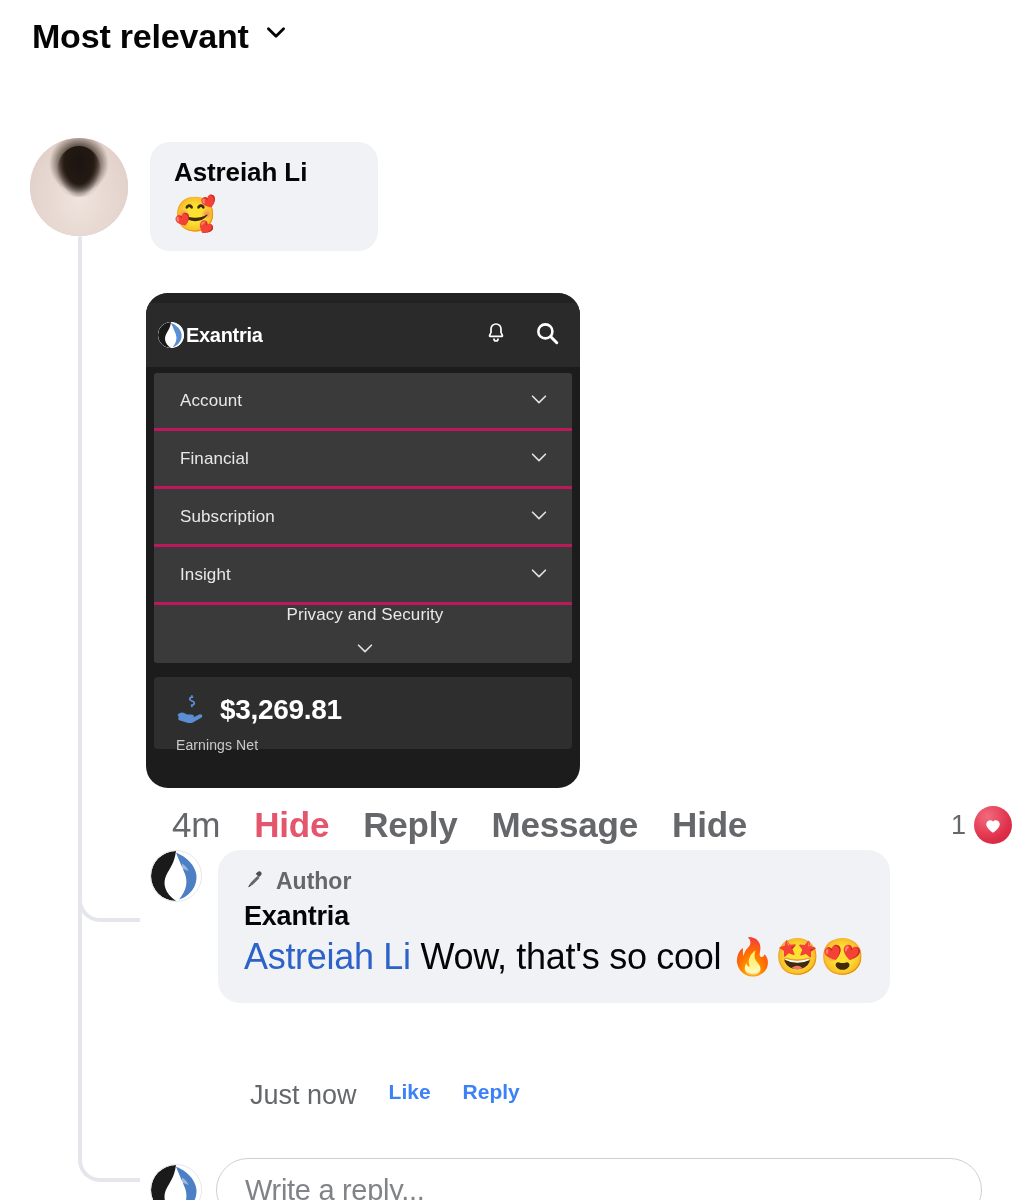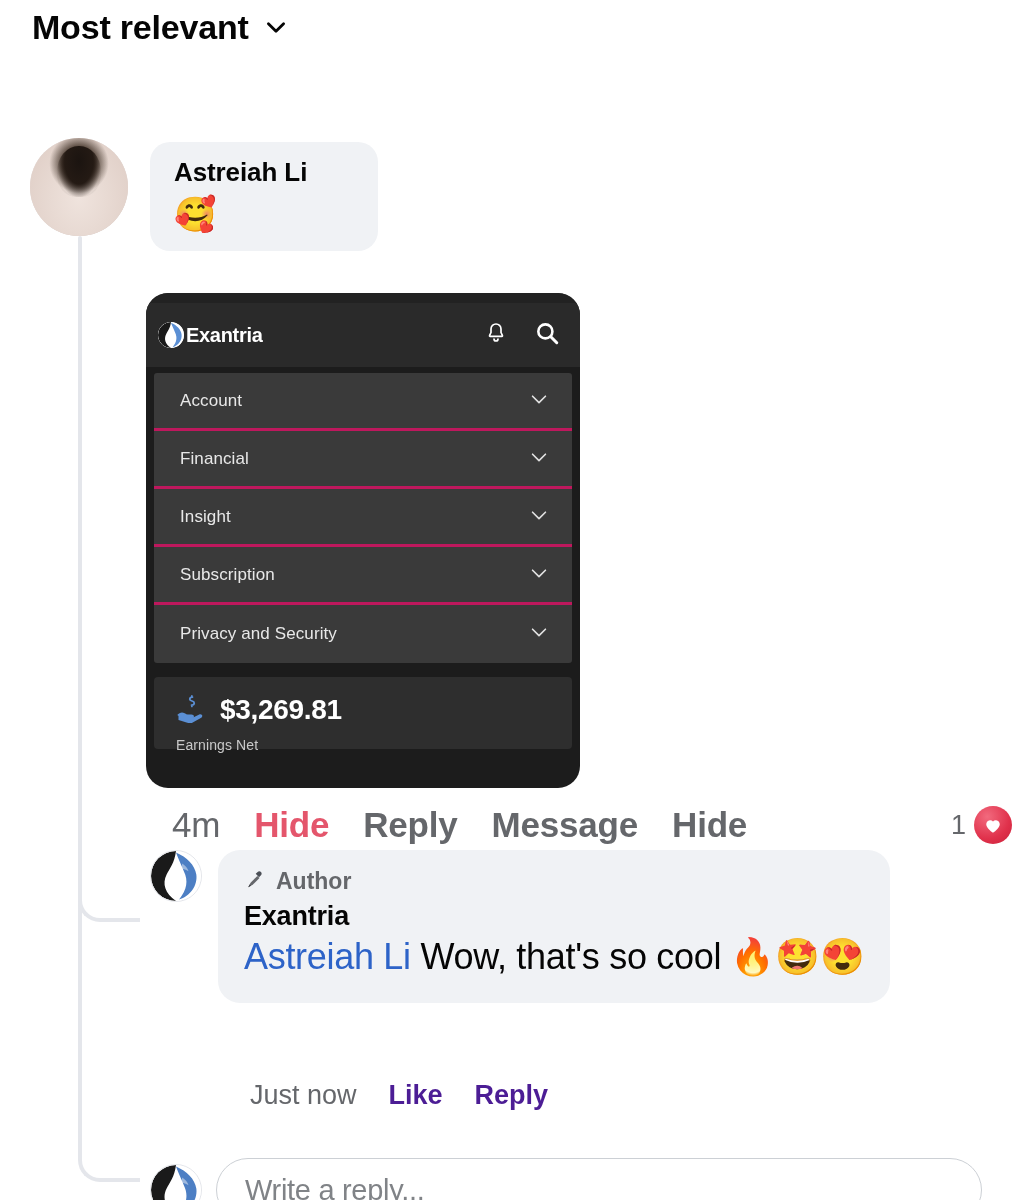--- a/index.html
+++ b/index.html
@@ -12,23 +12,23 @@
     height: 1200px;
     font-family: "Liberation Sans", sans-serif;
     -webkit-font-smoothing: antialiased;
     overflow: hidden;
     position: relative;
   }
 
   
   .sort-header {
     display: flex;
-    align-items: center;
+    align-items: flex-start;
     gap: 14px;
-    padding: 4px 0 0 32px;
+    padding: 19px 0 0 32px;
     height: 50px;
     box-sizing: border-box;
   }
   .sort-label {
     font-size: 34px;
     font-weight: 700;
     color: #050505;
     letter-spacing: -0.2px;
     line-height: 1;
   }
@@ -212,21 +212,21 @@
   }
   .att-item {
     height: 58px;
     display: flex;
     align-items: center;
     justify-content: space-between;
     padding: 0 22px 0 26px;
     border-bottom: 3px solid #be185d;
     box-sizing: border-box;
   }
-  .att-item:last-child { border-bottom: none; }
+  .att-item:last-child { border-bottom: none; flex-direction: column; }
   .att-item-label {
     color: #e8e8e8;
     font-size: 17px;
     letter-spacing: 0.1px;
   }
   .att-card {
     margin: 14px 8px 0 8px;
     background: #2e2e2e;
     border-radius: 4px;
     padding: 16px 0 18px 22px;
@@ -346,22 +346,22 @@
     top: 1030px;
     display: flex;
     align-items: flex-start;
     gap: 32px;
   }
   .meta-time {
     font-size: 27px;
     color: #65676b;
   }
   .meta-btn {
-    font-size: 27px;
-    color: #4c1d95;
+    font-size: 21px;
+    color: #3b82f6;
     font-weight: 700;
   }
 
   
   .writebox {
     position: absolute;
     left: 150px;
     top: 1108px;
     display: flex;
     align-items: center;
@@ -455,29 +455,29 @@
       </div>
       <div class="att-item">
         <span class="att-item-label">Financial</span>
         <span>
           <svg width="22" height="22" viewBox="0 0 24 24" fill="none">
               <path d="M5 9l7 7 7-7" stroke="#e0e0e0" stroke-width="1.8" stroke-linecap="round" stroke-linejoin="round"></path>
             </svg>
         </span>
       </div>
       <div class="att-item">
-        <span class="att-item-label">Insight</span>
+        <span class="att-item-label">Subscription</span>
         <span>
           <svg width="22" height="22" viewBox="0 0 24 24" fill="none">
               <path d="M5 9l7 7 7-7" stroke="#e0e0e0" stroke-width="1.8" stroke-linecap="round" stroke-linejoin="round"></path>
             </svg>
         </span>
       </div>
       <div class="att-item">
-        <span class="att-item-label">Subscription</span>
+        <span class="att-item-label">Insight</span>
         <span>
           <svg width="22" height="22" viewBox="0 0 24 24" fill="none">
               <path d="M5 9l7 7 7-7" stroke="#e0e0e0" stroke-width="1.8" stroke-linecap="round" stroke-linejoin="round"></path>
             </svg>
         </span>
       </div>
       <div class="att-item">
         <span class="att-item-label">Privacy and Security</span>
         <span>
           <svg width="22" height="22" viewBox="0 0 24 24" fill="none">

